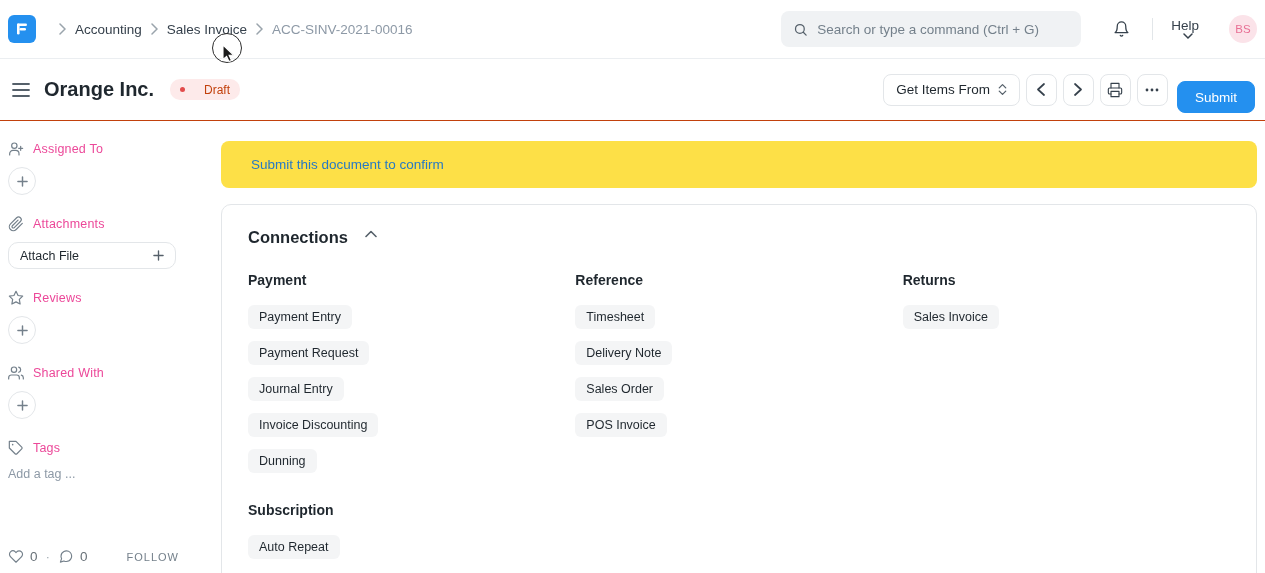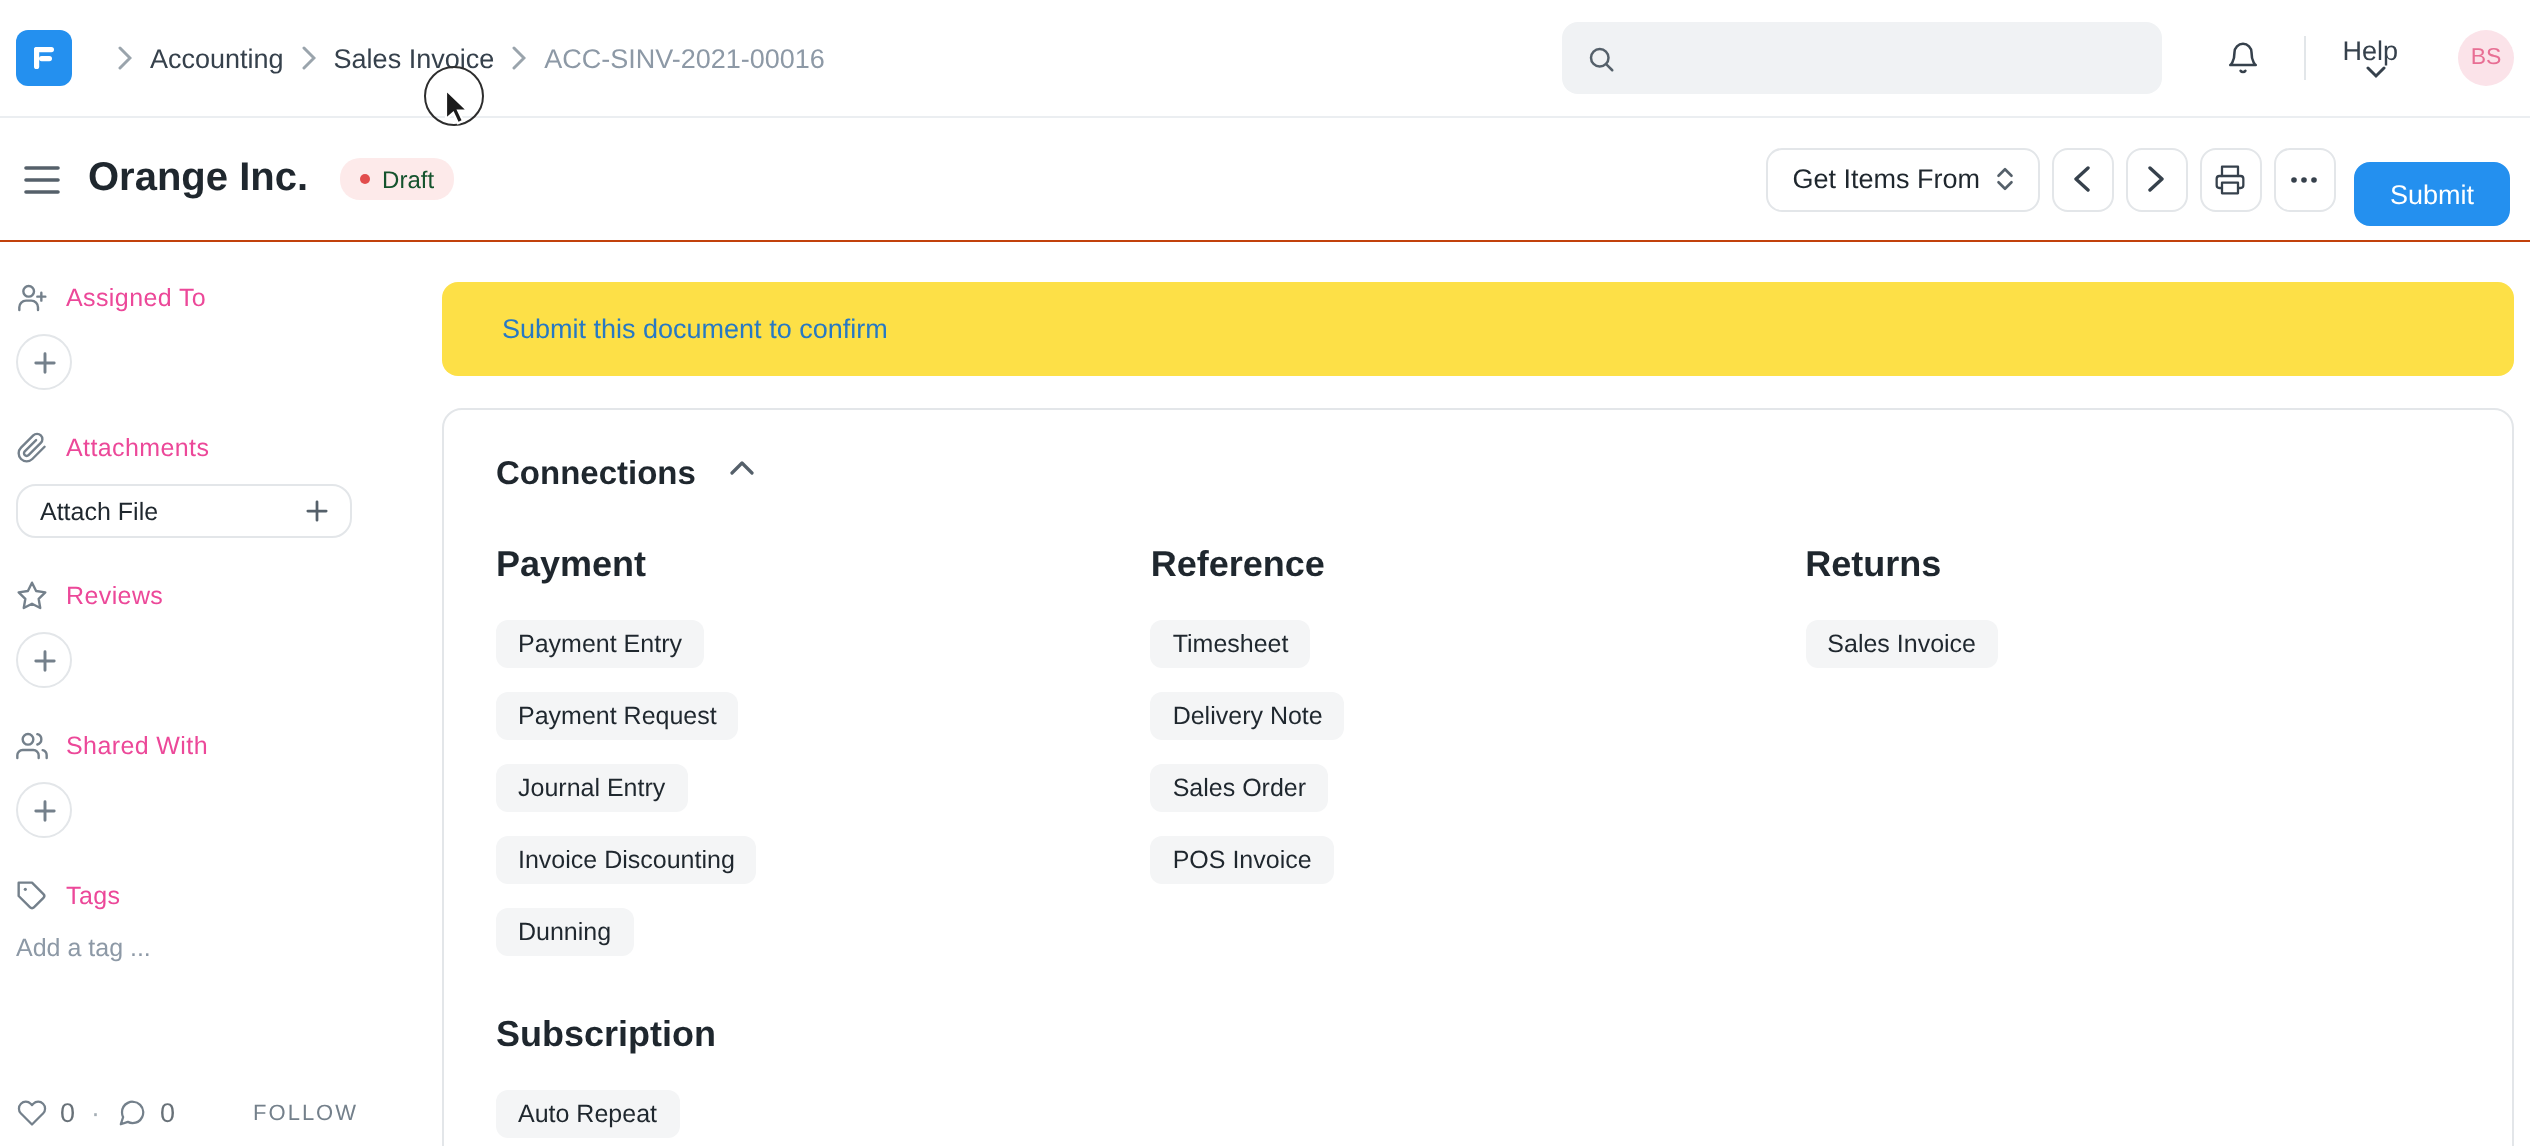--- a/index.html
+++ b/index.html
@@ -34,22 +34,22 @@
   .help svg { margin-left:5px; }
   .avatar { width:28px; height:28px; border-radius:50%; background:#fbe3e9; color:#e86f94;
             font-size:11.5px; font-weight:500; display:flex; align-items:center;
             justify-content:center; cursor:pointer; }
 
   
   .page-head { height:62px; display:flex; align-items:center; padding:0 10px;
                border-bottom:1px solid #c2410c; }
   .menu-btn { margin-right:12px; cursor:pointer; padding:4px 2px; }
   .page-title { font-size:20px; font-weight:700; color:#1f272e; margin-right:16px; }
-  .badge-draft { background:#fdeaea; color:#14532d; font-size:12px; height:21px;
-                 padding:0 10px; border-radius:10px; display:flex; align-items:center; }
+  .badge-draft { background:#fdeaea; color:#c2410c; font-size:12px; height:21px;
+                 padding:0 10px; border-radius:10px; display:flex; align-items:center;gap:13px; }
   .badge-draft .dot { width:5px; height:5px; border-radius:50%; background:#e24c4c; margin-right:6px; }
   .head-actions { margin-left:auto; display:flex; align-items:center; }
   .btn { height:32px; border-radius:8px; border:1px solid #e3e6e9; background:#fff;
          font-size:13.5px; color:#1f272e; display:flex; align-items:center;
          justify-content:center; cursor:pointer; margin-left:6px; }
   .btn-select { padding:0 12px; }
   .btn-select svg { margin-left:8px; }
   .btn-icon { width:31px; }
   .btn-primary { background:#2490ef; border-color:#2490ef; color:#fff; padding:0 17px; margin-left:9px;margin-top:15px; }
 
@@ -80,21 +80,21 @@
   .main { flex:1; padding-right:8px; }
   .banner { margin-top:20px; height:47px; background:#fde047; border-radius:8px;
             display:flex; align-items:center; padding:0 30px; }
   .banner span { color:#2779c4; font-size:13.5px; cursor:pointer; }
   .card { margin-top:16px; height:500px; background:#fff; border:1px solid #e3e6e9;
           border-radius:10px; padding:23px 26px; }
   .card-head { display:flex; margin-bottom:25px; }
   .card-title { font-size:16.5px; font-weight:700; color:#1f272e; margin-right:15px; }
   .collapse-toggle { cursor:pointer; padding:2px; }
   .conn-grid { display:grid; grid-template-columns:1fr 1fr 1fr; }
-  .group-heading { font-size:18px; font-weight:600; color:#1f272e; margin-bottom:17px; }
+  .group-heading { font-size:14px; font-weight:600; color:#1f272e; margin-bottom:17px; }
   .pill { display:table; background:#f4f5f6; border-radius:6px; padding:5px 11px;
           font-size:12.5px; color:#1f272e; margin-bottom:12px; cursor:pointer; white-space:nowrap; }
   .subscription { margin-top:17px; }
 
   
   .cursor-wrap { position:absolute; left:212px; top:33px; z-index:50; pointer-events:none; }
   .cursor-ring { width:30px; height:30px; border:1.6px solid #2d2d2d; border-radius:50%; }
   .cursor-arrow { position:absolute; left:10px; top:11px; }
 </style>
 </head>
@@ -130,20 +130,21 @@
   </div>
 
   <div class="nav-right">
     <div class="searchbar">
       <span>
         <svg width="15" height="15" viewBox="0 0 24 24" fill="none" stroke="#55606a" stroke-width="2" stroke-linecap="round">
             <circle cx="11" cy="11" r="7"></circle>
             <path d="M21 21l-4.5-4.5"></path>
           </svg>
       </span>
+      <input type="text" placeholder="Search or type a command (Ctrl + G)" style="">
     </div>
     <span class="bell">
       <svg width="17" height="18" viewBox="0 0 24 24" fill="none" stroke="#36414c" stroke-width="1.8" stroke-linecap="round" stroke-linejoin="round">
           <path d="M18 8A6 6 0 0 0 6 8c0 7-3 9-3 9h18s-3-2-3-9"></path>
           <path d="M13.7 21a2 2 0 0 1-3.4 0"></path>
         </svg>
     </span>
     <span class="vdivider"></span>
     <span class="help">
       <span>Help</span>

